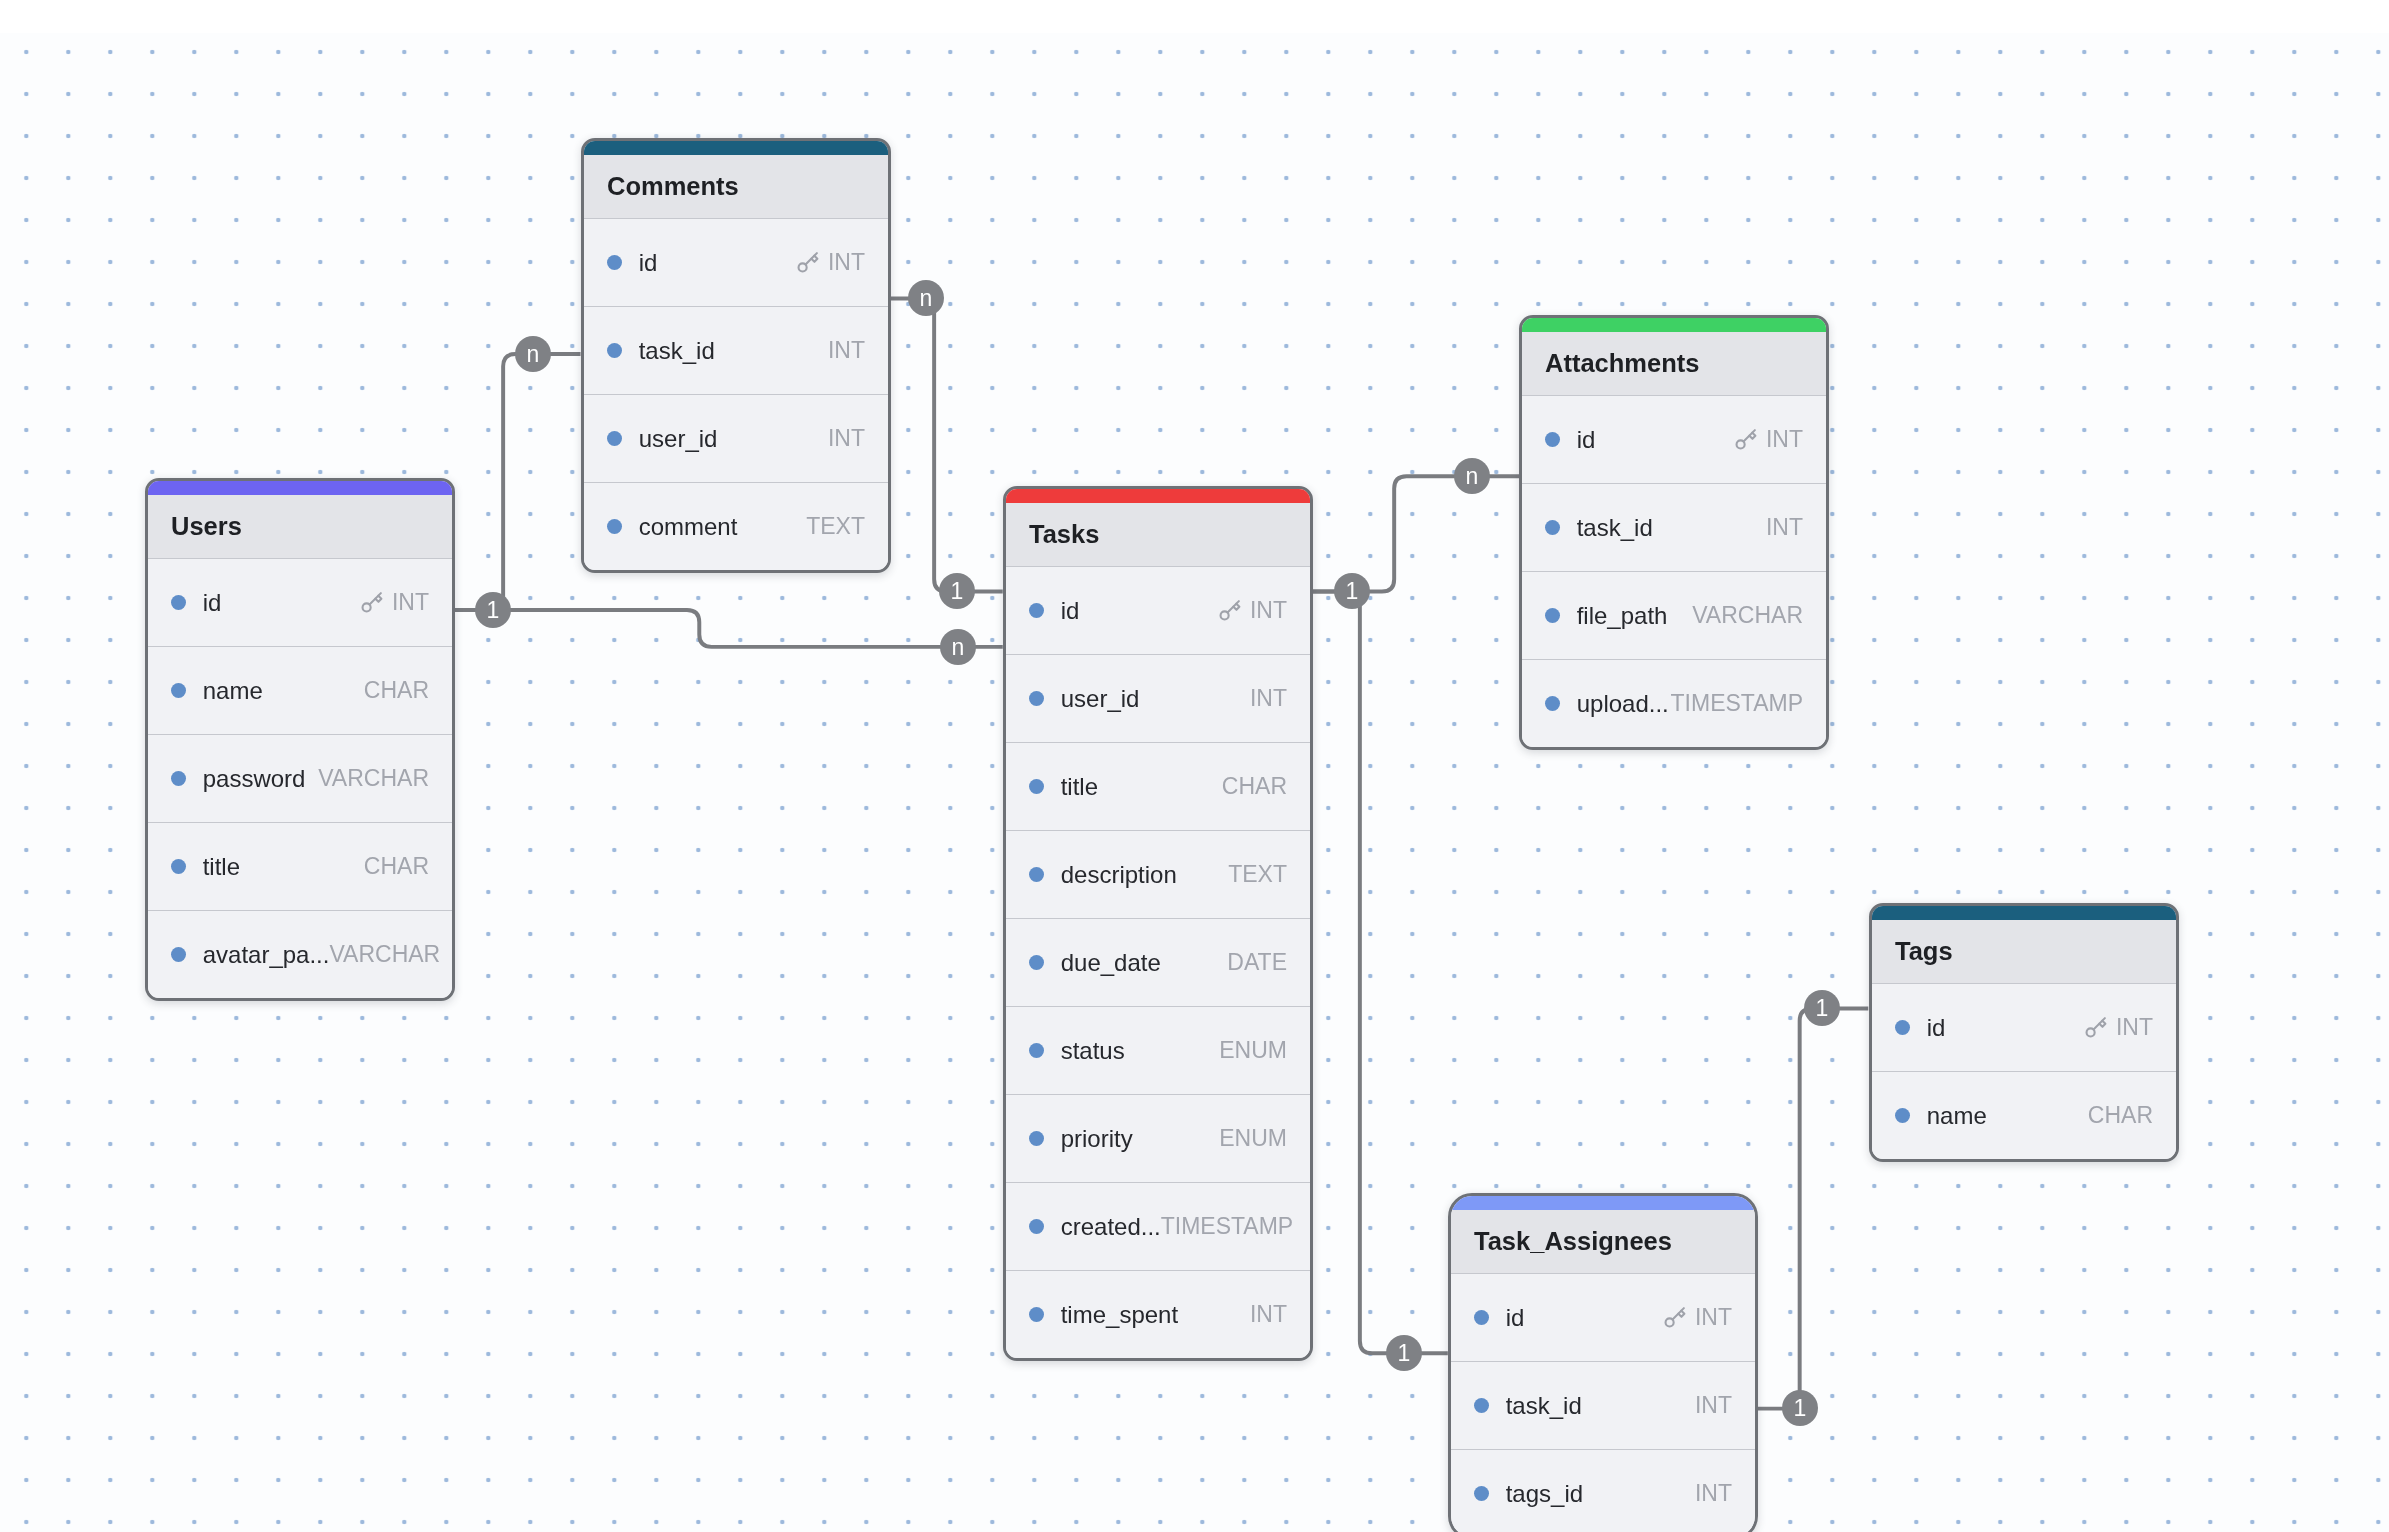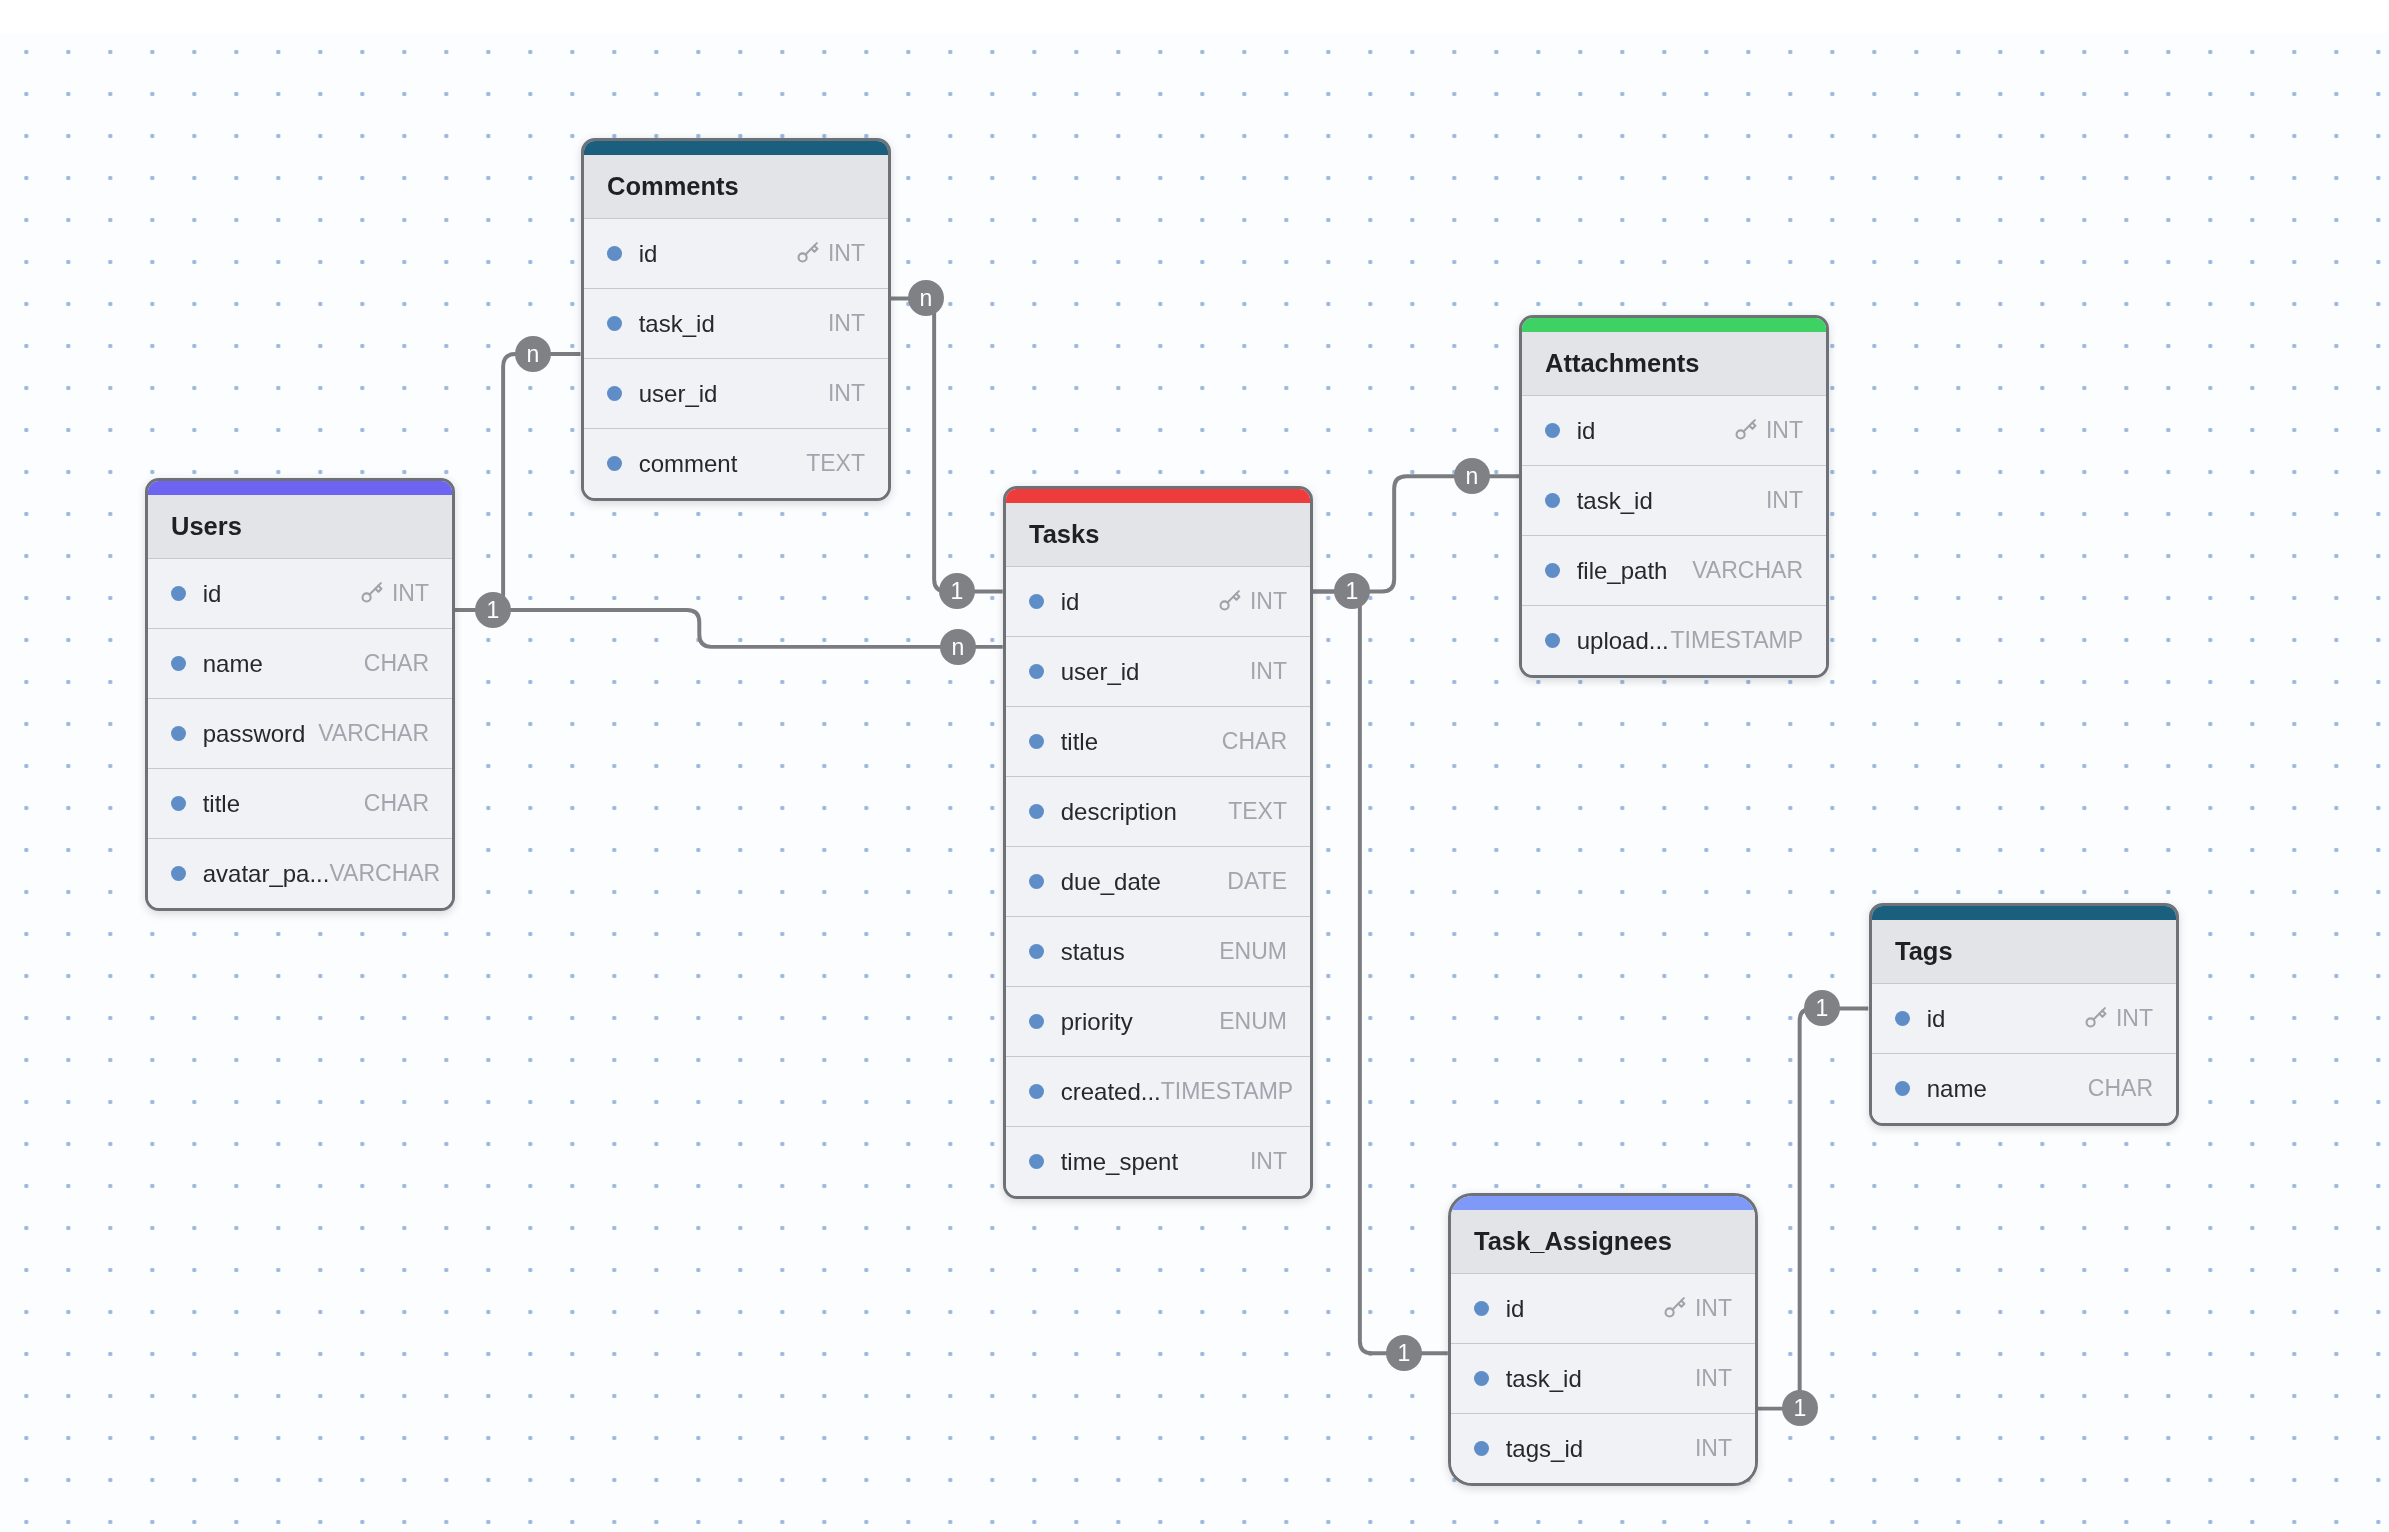--- a/index.html
+++ b/index.html
@@ -42,21 +42,21 @@
     padding: 0 23px;
     font-size: 25.5px;
     font-weight: bold;
     color: #1e2024;
     background: #e3e4e8;
   }
   .frow {
     height: 55px;
     display: flex;
     align-items: center;
-    padding: 7px 23px;
+    padding: 16px 23px;
     border-top: 1.8px solid #c6c8ce;
     background: #f1f2f5;
   }
   .fdot {
     width: 15px;
     height: 15px;
     border-radius: 50%;
     background: #5e8dc8;
     margin-right: 16.7px;
     flex: none;
@@ -64,20 +64,21 @@
   .fname {
     font-size: 24px;
     color: #26282d;
     white-space: nowrap;
   }
   .ftype {
     margin-left: auto;
     color: #a2a5ad;
     font-size: 23px;
     display: flex;
+    align-items: center;
     gap: 8px;
     white-space: nowrap;
   }
   .keyicon svg {
     width: 25px;
     height: 25px;
     display: block;
   }
   .badge {
     position: absolute;

